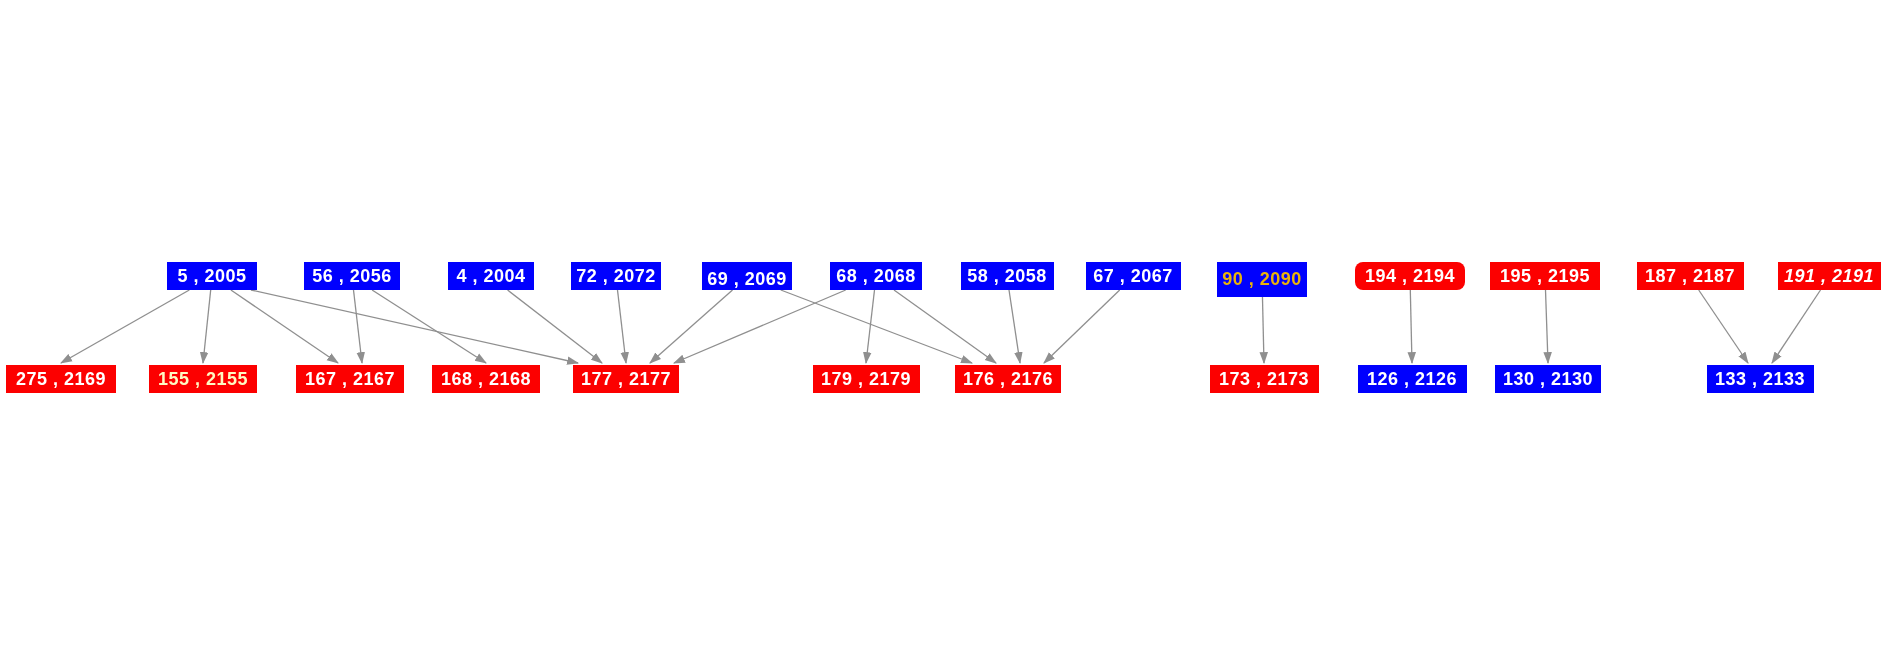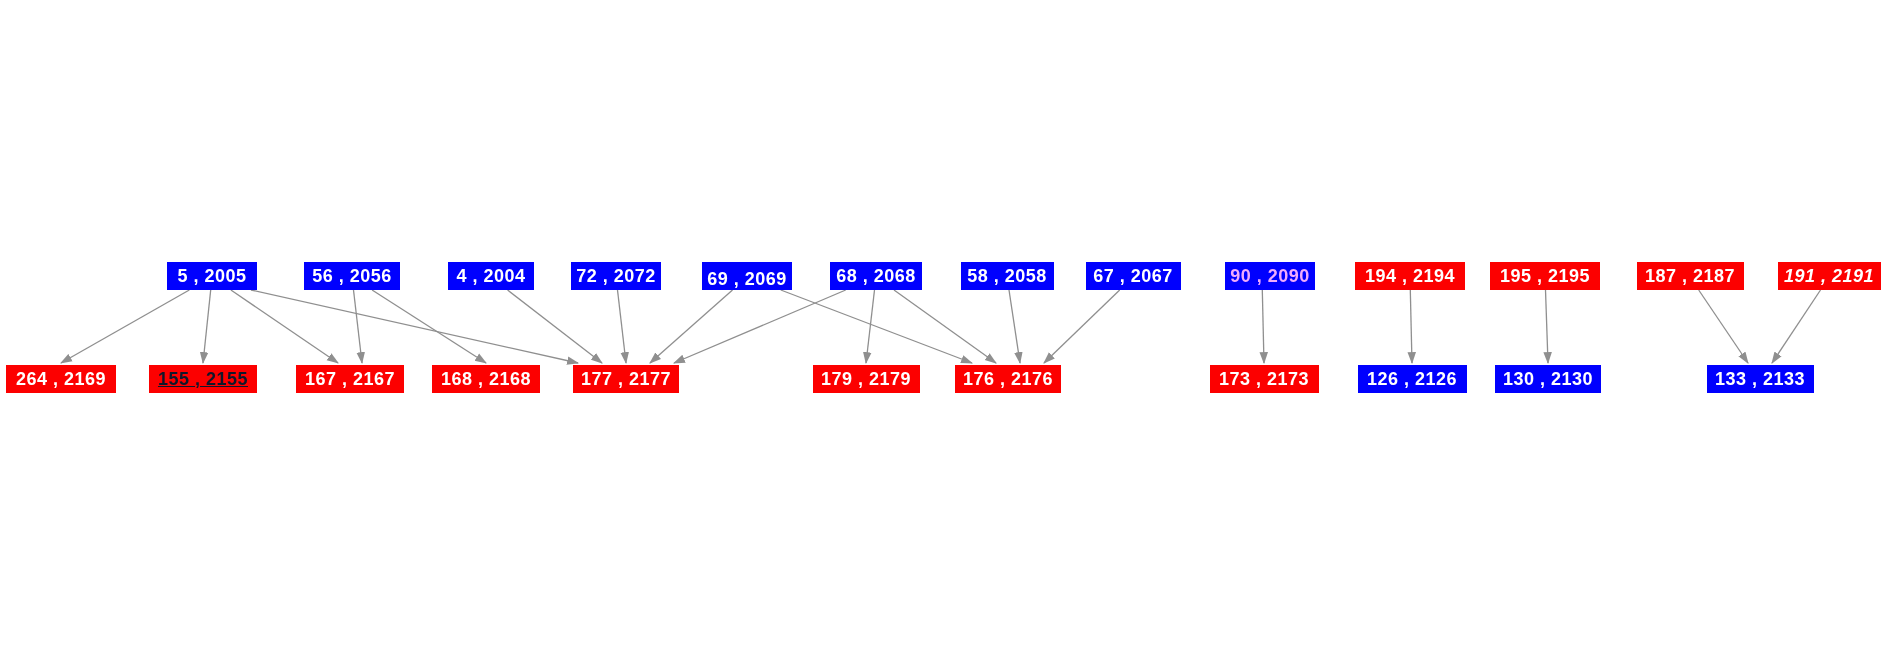--- a/index.html
+++ b/index.html
@@ -86,39 +86,39 @@
       </div>
       <div class="node" style="left: 830px; top: 262px; width: 92px; height: 28px; background: rgb(0, 0, 254); color: rgb(255, 255, 255);">
         <span>68 , 2068</span>
       </div>
       <div class="node" style="left: 960.5px; top: 262px; width: 93px; height: 28px; background: rgb(0, 0, 254); color: rgb(255, 255, 255);">
         <span>58 , 2058</span>
       </div>
       <div class="node" style="left: 1085.5px; top: 262px; width: 95px; height: 28px; background: rgb(0, 0, 254); color: rgb(255, 255, 255);">
         <span>67 , 2067</span>
       </div>
-      <div class="node" style="left: 1217px; top: 262px; width: 90px; height: 28px; background: rgb(0, 0, 254); color: #f0abfc; margin-left: 8px;">
+      <div class="node" style="left: 1217px; top: 262px; width: 90px; height: 35px; background: rgb(0, 0, 254); color: #eab308;">
         <span>90 , 2090</span>
       </div>
-      <div class="node" style="left: 1355px; top: 262px; width: 110px; height: 28px; background: rgb(252, 0, 0); color: rgb(255, 255, 255);">
+      <div class="node" style="left: 1355px; top: 262px; width: 110px; height: 28px; background: rgb(252, 0, 0); color: rgb(255, 255, 255); border-radius: 8px;">
         <span>194 , 2194</span>
       </div>
       <div class="node" style="left: 1490px; top: 262px; width: 110px; height: 28px; background: rgb(252, 0, 0); color: rgb(255, 255, 255);">
         <span>195 , 2195</span>
       </div>
       <div class="node" style="left: 1636.5px; top: 262px; width: 107px; height: 28px; background: rgb(252, 0, 0); color: rgb(255, 255, 255);">
         <span>187 , 2187</span>
       </div>
       <div class="node" style="left: 1777.5px; top: 262px; width: 103px; height: 28px; background: rgb(252, 0, 0); color: rgb(255, 255, 255); font-style: italic;">
         <span>191 , 2191</span>
       </div>
       <div class="node" style="left: 6px; top: 365px; width: 110px; height: 28px; background: rgb(252, 0, 0); color: rgb(255, 255, 255);">
-        <span>264 , 2169</span>
+        <span>275 , 2169</span>
       </div>
-      <div class="node" style="left: 149px; top: 365px; width: 108px; height: 28px; background: rgb(252, 0, 0); color: #0f172a; text-decoration: underline;">
+      <div class="node" style="left: 149px; top: 365px; width: 108px; height: 28px; background: rgb(252, 0, 0); color: #fef9c3;">
         <span>155 , 2155</span>
       </div>
       <div class="node" style="left: 296px; top: 365px; width: 108px; height: 28px; background: rgb(252, 0, 0); color: rgb(255, 255, 255);">
         <span>167 , 2167</span>
       </div>
       <div class="node" style="left: 432px; top: 365px; width: 108px; height: 28px; background: rgb(252, 0, 0); color: rgb(255, 255, 255);">
         <span>168 , 2168</span>
       </div>
       <div class="node" style="left: 573px; top: 365px; width: 106px; height: 28px; background: rgb(252, 0, 0); color: rgb(255, 255, 255);">
         <span>177 , 2177</span>

